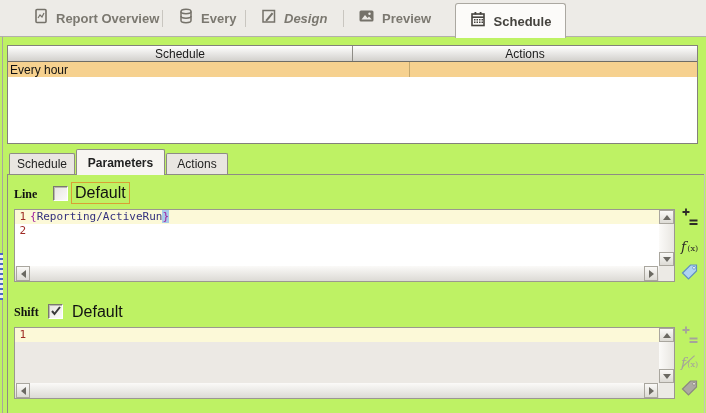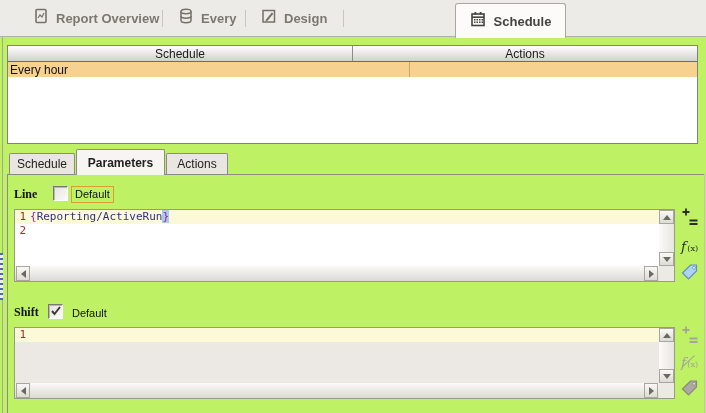--- a/index.html
+++ b/index.html
@@ -46,21 +46,21 @@
   .panel-top{left:7px;top:174px;width:698px;height:1px;background:#8E8B85;}
   .panel-left{left:7px;top:174px;width:1px;height:239px;background:#8E8B85;}
   .panel-right{left:704px;top:174px;width:1px;height:239px;background:#C6C3BD;}
 
   
   .fieldlabel{font-size:12px;font-weight:bold;color:#111;font-family:Liberation Serif, serif;}
   .cbx{position:absolute;width:13px;height:13px;background:linear-gradient(135deg,#E6E4E0,#FBFAF8);
     border-top:1px solid #7A7870;border-left:1px solid #7A7870;border-bottom:1px solid #FFF;border-right:1px solid #FFF;
     box-shadow:inset 1px 1px 0 #B9B7B1;cursor:default;}
   .cbx svg{position:absolute;left:1px;top:0px;}
-  .deflabel{font-size:11px;color:#111;}
+  .deflabel{font-size:16px;color:#111;}
   .focusring{border:1px solid #D99F35;padding:1px 3px 2px 3px;}
 
   
   .editor{position:absolute;left:14px;width:661px;box-sizing:border-box;background:#FFFFFF;border:1px solid #9B9890;}
   .editor.disabled{background:#ECE9E4;}
   .codeline{position:absolute;left:0;width:644px;height:14px;display:flex;align-items:center;
     font-family:"DejaVu Sans Mono",monospace;font-size:11px;line-height:14px;white-space:pre;}
   .codeline.hl{background:#FCF9D8;}
   .gutter{width:11px;text-align:right;color:#9E2B25;flex:none;}
   .codetext{padding-left:4px;color:#33307E;}
@@ -106,31 +106,41 @@
     <span>
       <svg width="16" height="16" viewBox="0 0 16 16">
           <path d="M3 3.5c0-1.4 2.2-2.2 5-2.2s5 .8 5 2.2v9c0 1.4-2.2 2.2-5 2.2s-5-.8-5-2.2z" fill="none" stroke="#75726A" stroke-width="1.5"></path>
           <path d="M3 3.5c0 1.4 2.2 2.2 5 2.2s5-.8 5-2.2M3 8c0 1.4 2.2 2.2 5 2.2S13 9.4 13 8" fill="none" stroke="#75726A" stroke-width="1.5"></path>
         </svg>
     </span>
     <span class="tlabel">Every</span>
   </div>
   <div class="tabsep" style="left:245px;"></div>
 
-  <div class="tabitem" style="left:261px;">
+  <div class="tabitem" style="left:261px;font-style:italic;">
     <span>
       <svg width="16" height="16" viewBox="0 0 16 16">
           <rect x="2" y="2.5" width="11.5" height="11.5" fill="none" stroke="#75726A" stroke-width="1.5"></rect>
           <path d="M5 11.5 L10.8 4.5 l1.6 1.3 L6.6 12.8 l-2.2 .6z" fill="#75726A"></path>
         </svg>
     </span>
     <span class="tlabel">Design</span>
   </div>
   <div class="tabsep" style="left:343px;"></div>
 
+  <div class="tabitem" style="left:358px;">
+    <span>
+      <svg width="17" height="16" viewBox="0 0 17 16">
+          <rect x="1.5" y="2.5" width="14" height="11" rx="1.5" fill="#75726A"></rect>
+          <circle cx="11.5" cy="5.8" r="1.2" fill="#EDEBE7"></circle>
+          <path d="M3.5 11.5 L7 7 L9.5 10 L11 8.5 L13.8 11.5z" fill="#EDEBE7"></path>
+        </svg>
+    </span>
+    <span class="tlabel">Preview</span>
+  </div>
 
   <div class="tab-active">
     <span>
       <svg width="16" height="16" viewBox="0 0 16 16">
           <rect x="2" y="3" width="12" height="11.5" fill="none" stroke="#45433E" stroke-width="1.6"></rect>
           <line x1="2" y1="6.2" x2="14" y2="6.2" stroke="#45433E" stroke-width="1.6"></line>
           <rect x="4.5" y="1" width="1.8" height="2.5" fill="#45433E"></rect>
           <rect x="9.7" y="1" width="1.8" height="2.5" fill="#45433E"></rect>
           <g fill="#45433E">
             <rect x="4" y="8" width="1.5" height="1.5"></rect>

